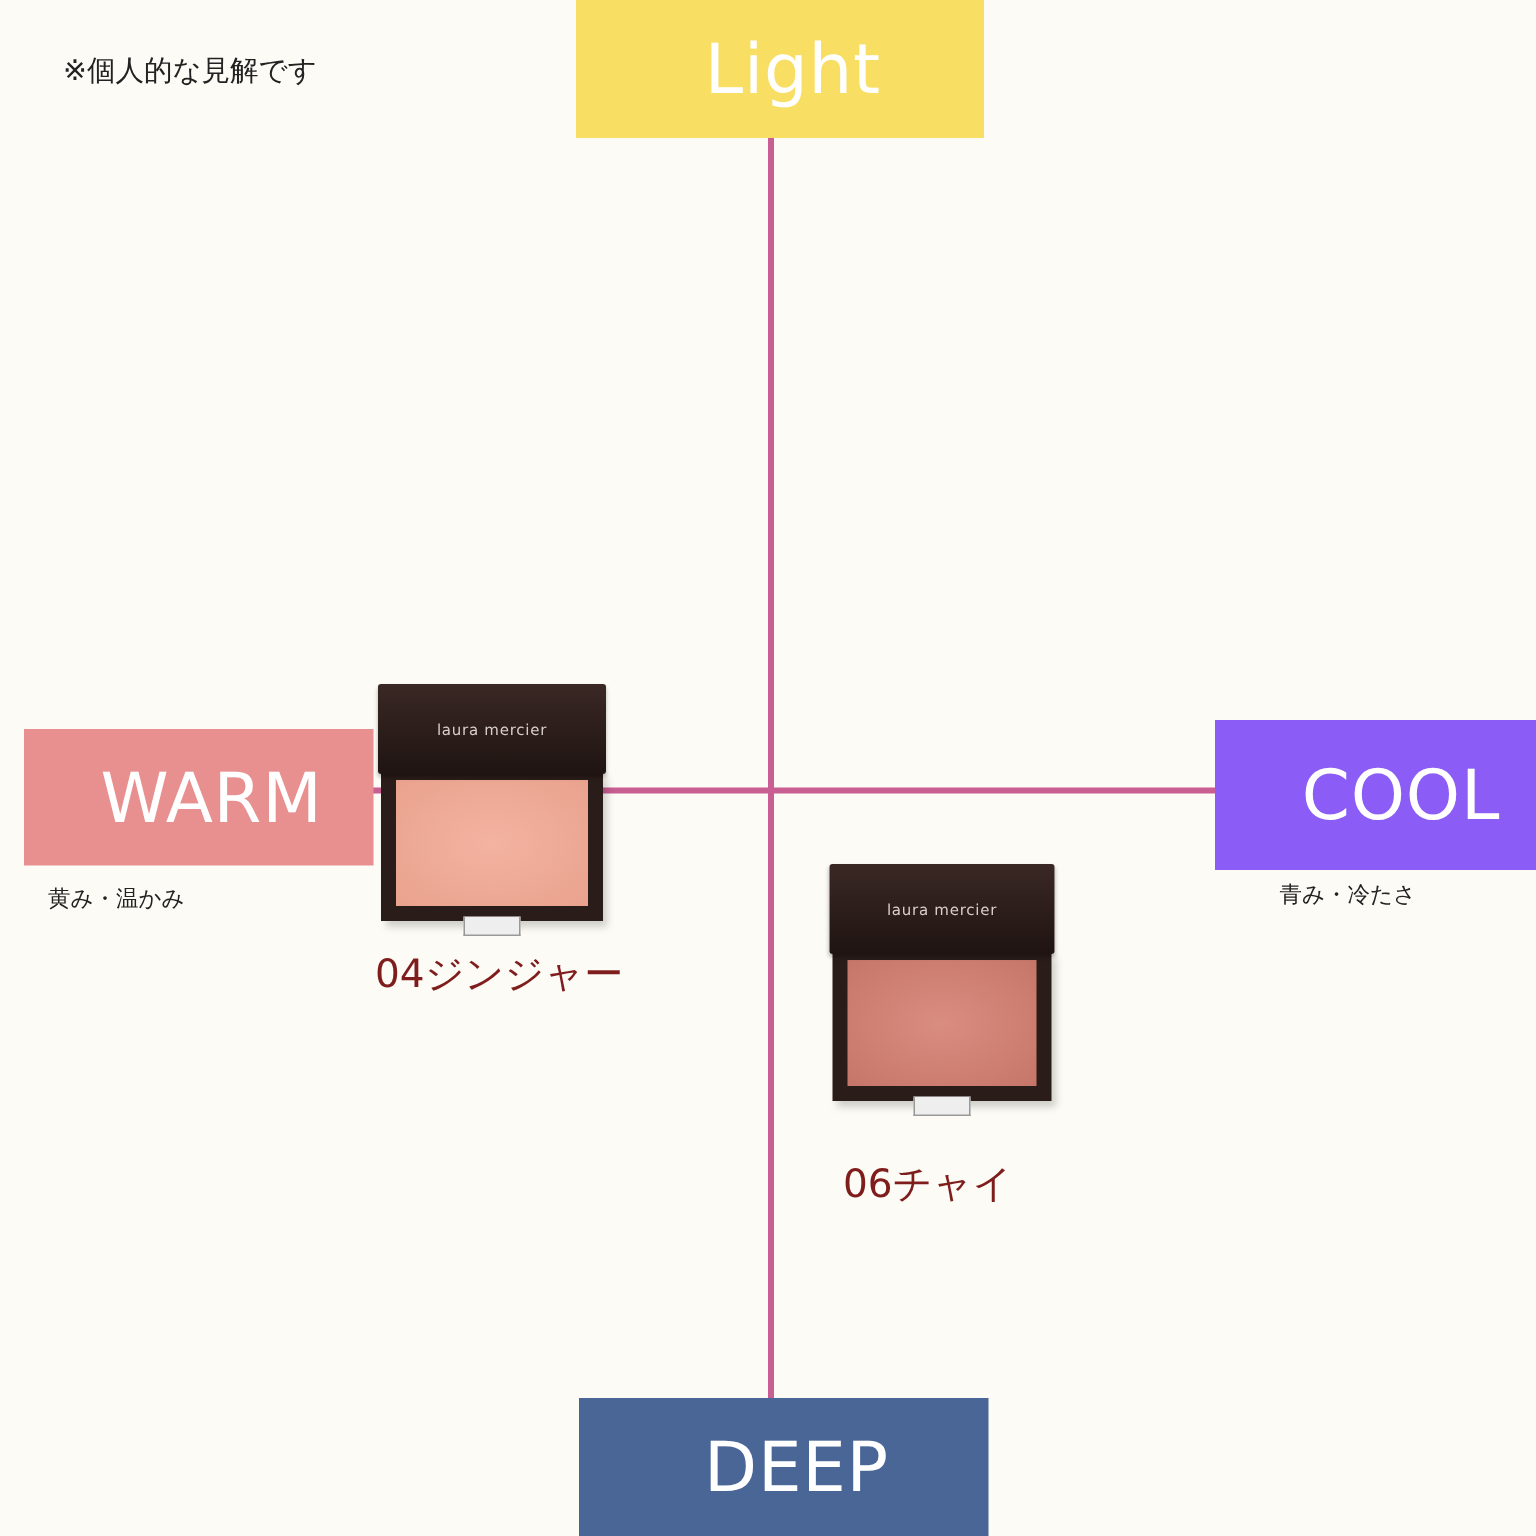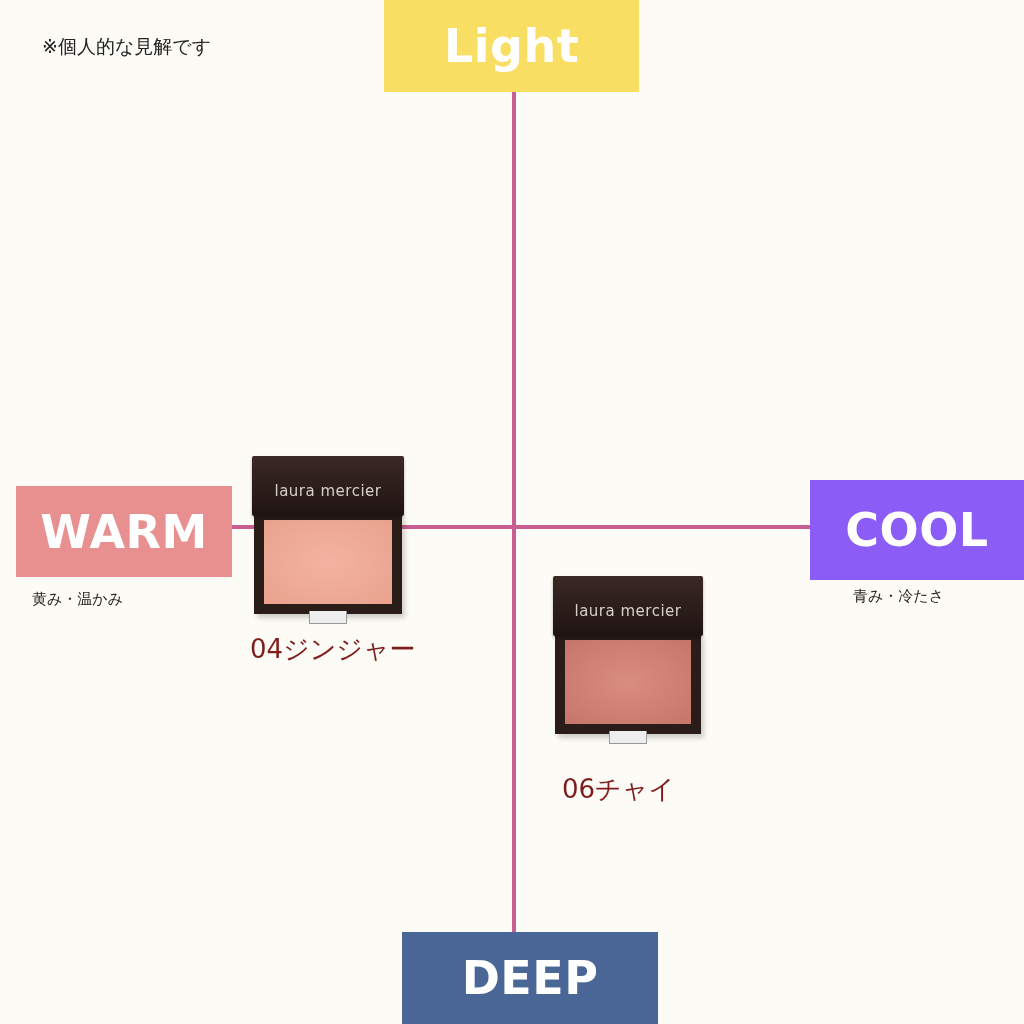--- a/index.html
+++ b/index.html
@@ -6,40 +6,40 @@
   body {
     width:1024px; height:1024px; position:relative; overflow:hidden;
     background:#fcfbf5;
     font-family:"DejaVu Sans", sans-serif;
   }
   .note { position:absolute; left:42px; top:34px; font-size:19px; color:#222; }
   .axis-v { position:absolute; left:512px; top:92px; width:4px; height:842px; background:#c95e92; }
   .axis-h { position:absolute; left:214px; top:525px; width:598px; height:4px; background:#c95e92; }
   .label-box {
     position:absolute; display:flex; align-items:center; justify-content:center;
-    color:#fff; font-family:"DejaVu Sans", sans-serif; font-weight:700;
-    font-size:46px; letter-spacing:0.5px;
+    color:#fff; font-family:"DejaVu Sans", sans-serif; font-weight:400;
+    font-size:46px; letter-spacing:0.5px;padding-left:17px;
   }
   .light { left:384px; top:0; width:255px; height:92px; background:#f8de63; }
-  .deep  { left:402px; top:932px; width:256px; height:92px; background:#4a6697; }
+  .deep  { left:386px; top:932px; width:256px; height:92px; background:#4a6697; }
   .warm  { left:16px; top:486px; width:216px; height:91px; background:#e89090; }
   .cool  { left:810px; top:480px; width:214px; height:100px; background:#8b5cf6; }
   .sub { position:absolute; font-size:15px; color:#222; }
   .sub-warm { left:32px; top:590px; }
   .sub-cool { left:853px; top:587px; }
 
   .compact { position:absolute; }
   .compact .lid {
     position:absolute; left:0; top:0; width:100%; height:60px;
     background:linear-gradient(#3a2824, #1f1412); border-radius:2px;
     box-shadow:0 2px 3px rgba(0,0,0,.3);
   }
   .compact .brand {
     position:absolute; left:0; top:26px; width:100%; text-align:center;
-    color:#d9cfc9; font-size:15px; letter-spacing:0.5px;
+    color:#d9cfc9; font-size:10px; letter-spacing:0.5px;
   }
   .compact .base {
     position:absolute; left:2px; top:58px; width:calc(100% - 4px); bottom:12px;
     background:#2a1c19;
     box-shadow:3px 4px 5px rgba(0,0,0,.18);
   }
   .compact .pan { position:absolute; left:10px; right:10px; top:6px; bottom:10px; }
   .compact .clasp {
     position:absolute; left:50%; transform:translateX(-50%); bottom:2px;
     width:36px; height:12px; border:1px solid #999; border-top:none; background:#eee;

